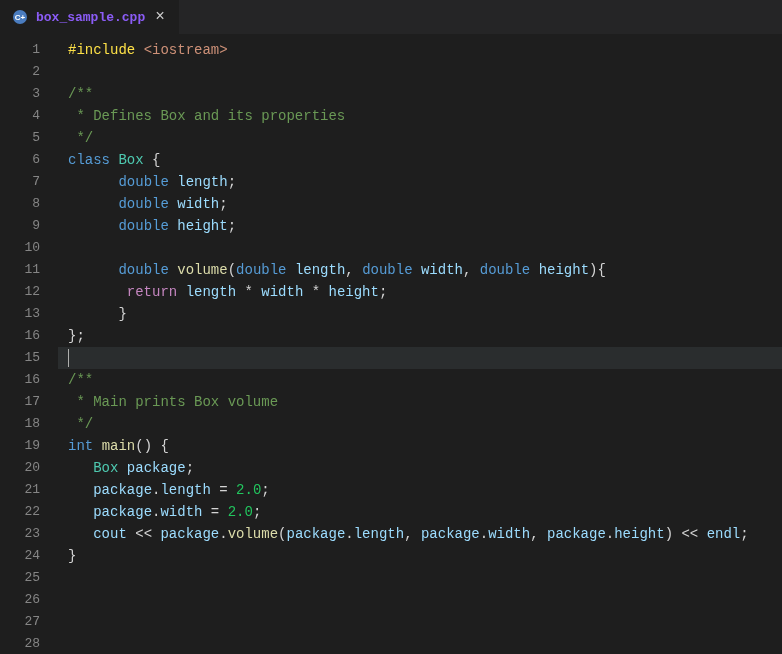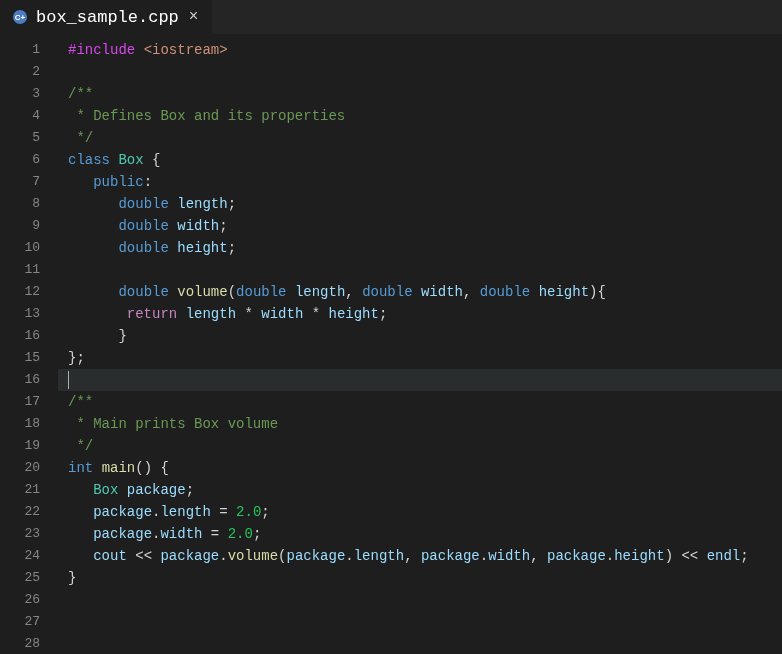--- a/index.html
+++ b/index.html
@@ -33,22 +33,23 @@
       cursor: pointer;
     }
     .tab-icon {
       width: 16px;
       height: 16px;
       display: flex;
       align-items: center;
       justify-content: center;
     }
     .tab-label {
-      color: #ffffff;
-      font-size: 17px;
+      color: #8b5cf6;
+      font-size: 13px;
+      font-weight: bold;
     }
     .tab-close {
       color: #cccccc;
       cursor: pointer;
       font-size: 16px;
       line-height: 1;
       padding: 2px;
     }
     .editor {
       display: flex;
@@ -82,21 +83,21 @@
       background: #2a2d2e;
     }
     .cursor {
       display: inline-block;
       width: 1px;
       height: 18px;
       background: #aeafad;
       vertical-align: middle;
     }
     
-    .tk-directive { color: #d946ef; }
+    .tk-directive { color: #fde047; }
     .tk-keyword { color: #569cd6; }
     .tk-keyword2 { color: #c586c0; }
     .tk-class { color: #4ec9b0; }
     .tk-func { color: #dcdcaa; }
     .tk-var { color: #9cdcfe; }
     .tk-string { color: #ce9178; text-align: right; }
     .tk-comment { color: #6a9955; }
     .tk-number { color: #22c55e; text-align: right; }
     .tk-punct { color: #d4d4d4; }
     .tk-op { color: #d4d4d4; }
@@ -148,21 +149,20 @@
       <div class="line-number">27</div>
       <div class="line-number">28</div>
     </div>
   <div class="code-area" id="code">
     <div class="code-line"><span class="tk-directive">#include</span> <span class="tk-string">&lt;iostream&gt;</span></div>
     <div class="code-line"></div>
     <div class="code-line"><span class="tk-comment">/**</span></div>
     <div class="code-line"><span class="tk-comment"> * Defines Box and its properties</span></div>
     <div class="code-line"><span class="tk-comment"> */</span></div>
     <div class="code-line"><span class="tk-keyword">class</span> <span class="tk-class">Box</span><span class="tk-punct"> {</span></div>
-    <div class="code-line">   <span class="tk-keyword">public</span><span class="tk-punct">:</span></div>
     <div class="code-line">      <span class="tk-keyword">double</span> <span class="tk-var">length</span><span class="tk-punct">;</span></div>
     <div class="code-line">      <span class="tk-keyword">double</span> <span class="tk-var">width</span><span class="tk-punct">;</span></div>
     <div class="code-line">      <span class="tk-keyword">double</span> <span class="tk-var">height</span><span class="tk-punct">;</span></div>
     <div class="code-line"></div>
     <div class="code-line">      <span class="tk-keyword">double</span> <span class="tk-func">volume</span><span class="tk-punct">(</span><span class="tk-keyword">double</span> <span class="tk-var">length</span><span class="tk-punct">, </span><span class="tk-keyword">double</span> <span class="tk-var">width</span><span class="tk-punct">, </span><span class="tk-keyword">double</span> <span class="tk-var">height</span><span class="tk-punct">){</span></div>
     <div class="code-line">       <span class="tk-keyword2">return</span> <span class="tk-var">length</span><span class="tk-op"> * </span><span class="tk-var">width</span><span class="tk-op"> * </span><span class="tk-var">height</span><span class="tk-punct">;</span></div>
     <div class="code-line">      <span class="tk-punct">}</span></div>
     <div class="code-line"><span class="tk-punct">};</span></div>
     <div class="code-line current"><span class="cursor"></span></div>
     <div class="code-line"><span class="tk-comment">/**</span></div>

